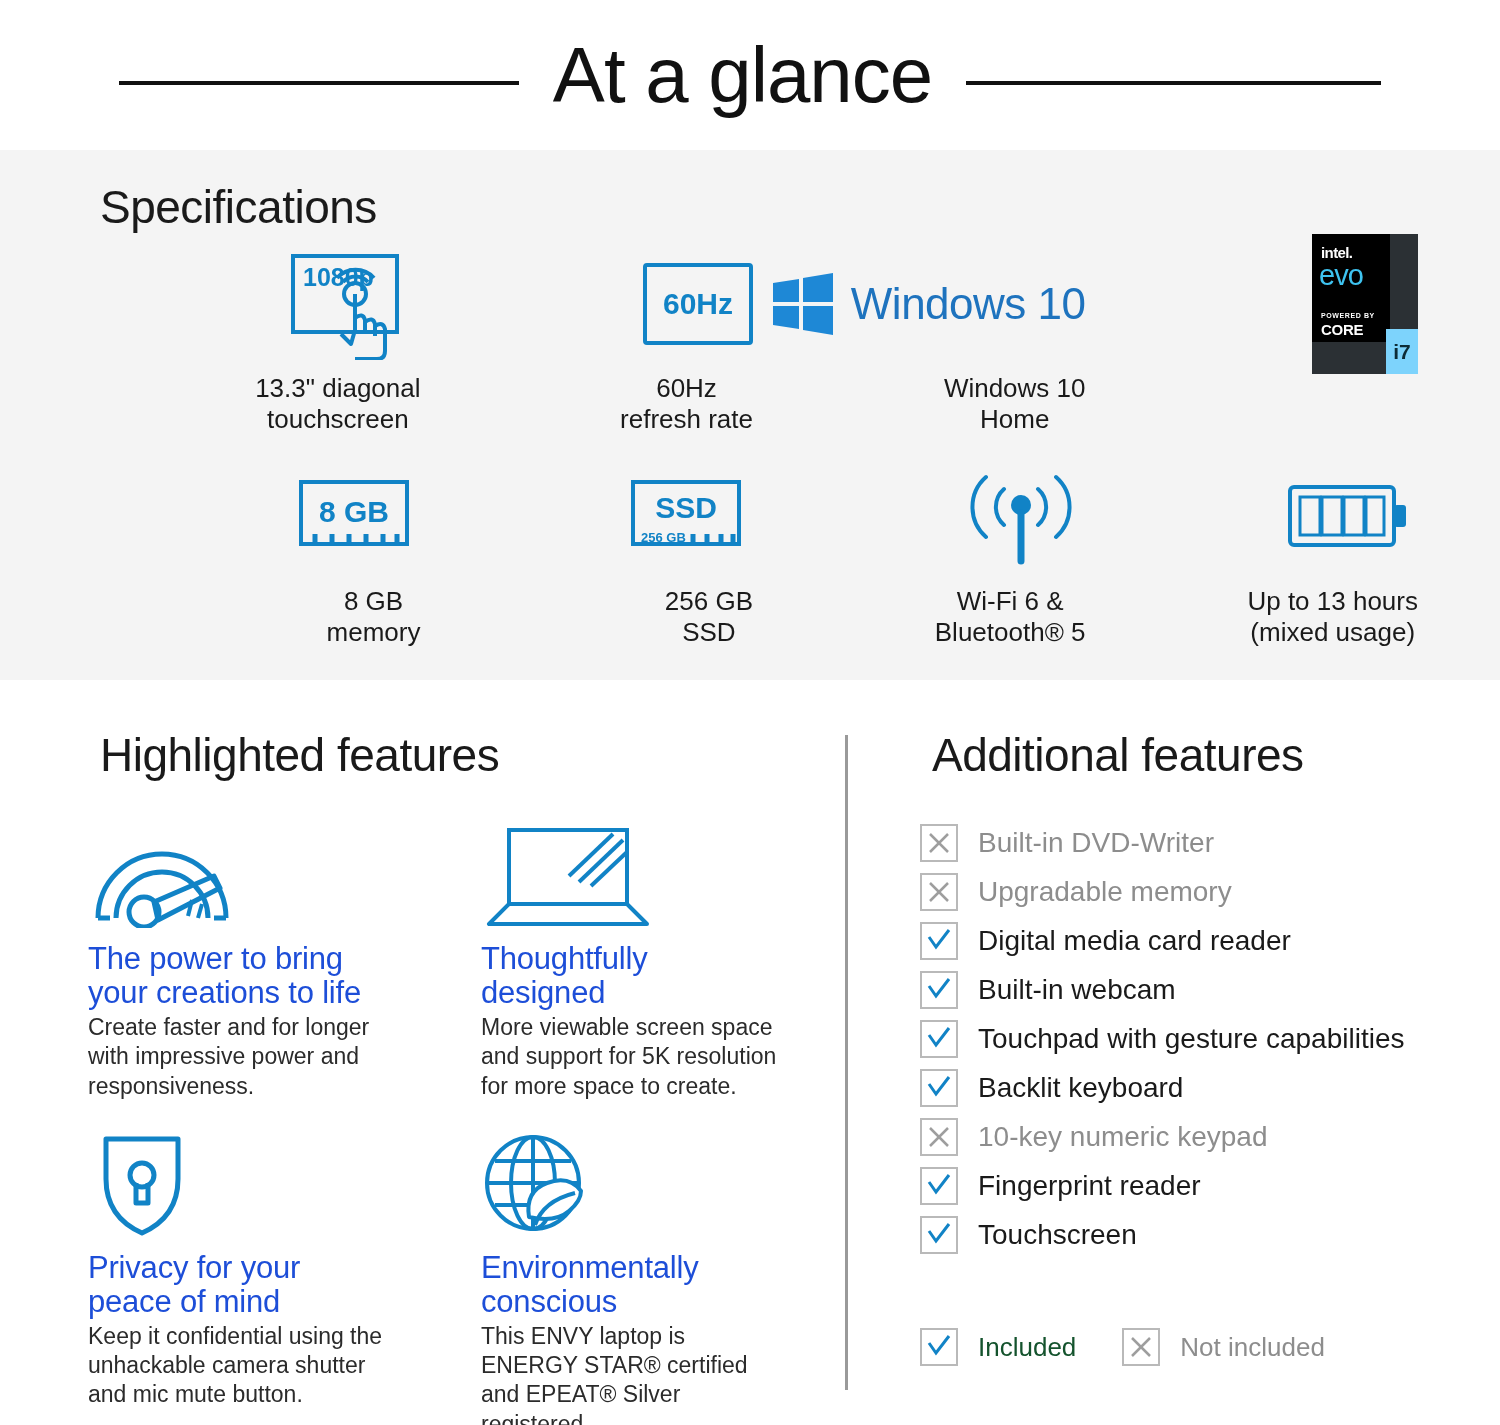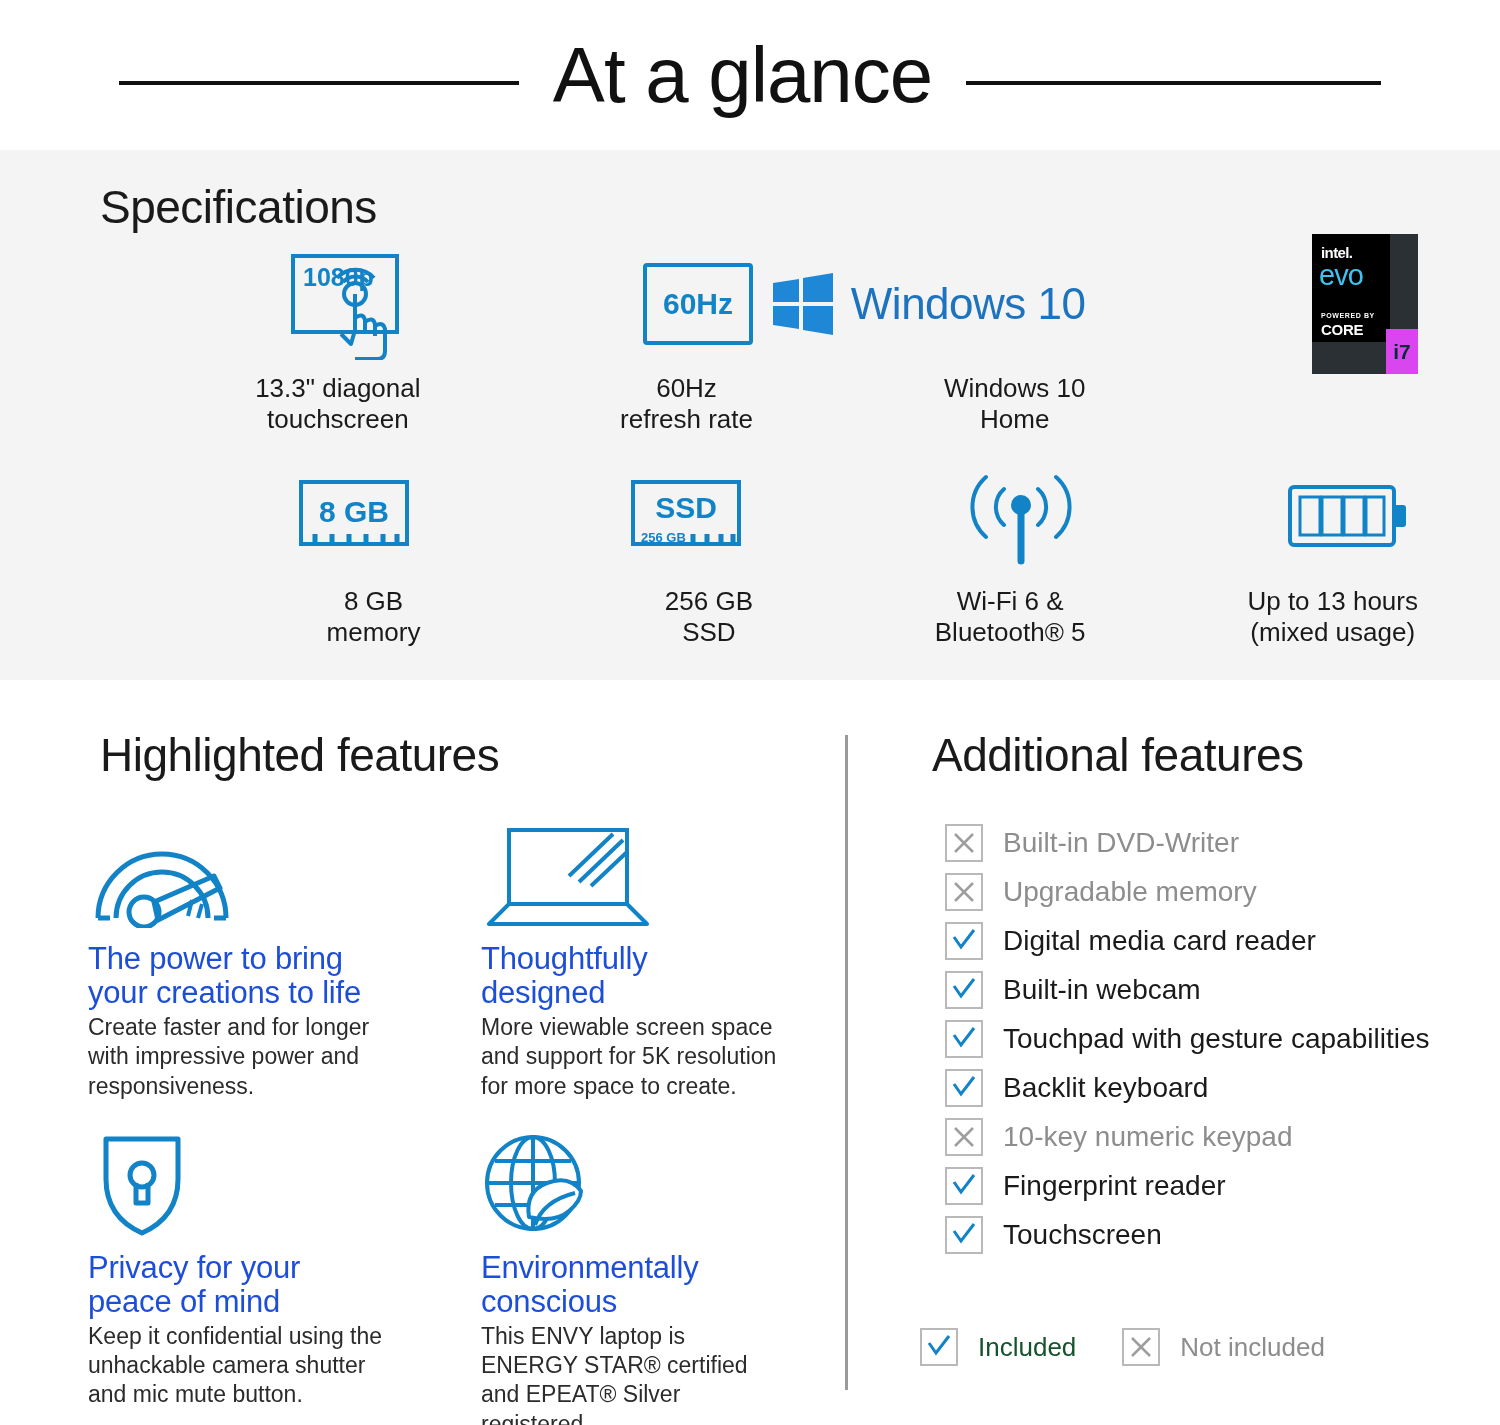--- a/index.html
+++ b/index.html
@@ -69,21 +69,21 @@
     margin-top: 14px; font-size: 31px; line-height: 1.1; color: #1d4ed8;
     white-space: pre-line; letter-spacing: -0.2px;
   }
   .feature-body {
     margin-top: 3px; font-size: 23px; line-height: 1.27; color: #2b2b2b;
     white-space: pre-line;
   }
 
   
   .checklist { position: absolute; top: 118px; left: 920px; width: 560px; }
-  .check-row { display: flex; align-items: center; height: 49px; margin-left: 25px; }
+  .check-row { display: flex; align-items: center; height: 49px; }
   .box {
     width: 38px; height: 38px; border: 2px solid #b9b9b9; background: #ffffff;
     flex: 0 0 38px; display: flex; align-items: center; justify-content: center;
     margin-right: 20px;
   }
   .check-label { font-size: 28px; color: #1a1a1a; white-space: nowrap; }
   .check-row.excluded .check-label { color: #8d8d8d; }
 
   .legend { position: absolute; top: 628px; left: 920px; display: flex; align-items: center; }
   .legend-item { display: flex; align-items: center; margin-right: 46px; }
@@ -117,21 +117,21 @@
   }
   .evo-pb {
     position: absolute; left: 9px; top: 78px; font-size: 7px; color: #ffffff;
     font-weight: 700; letter-spacing: 0.6px;
   }
   .evo-core {
     position: absolute; left: 9px; top: 87px; font-size: 15px; color: #ffffff;
     font-weight: 700; letter-spacing: -0.3px;
   }
   .evo-i7 {
-    position: absolute; right: 0; bottom: 0; width: 32px; height: 45px; background: #d946ef;
+    position: absolute; right: 0; bottom: 0; width: 32px; height: 45px; background: #7dd3fc;
     display: flex; align-items: center; justify-content: center;
     font-size: 21px; font-weight: 700; color: #0d2b36;
   }
 </style>
 </head>
 <body>
 
 <div class="page">
 
   <div class="header">

